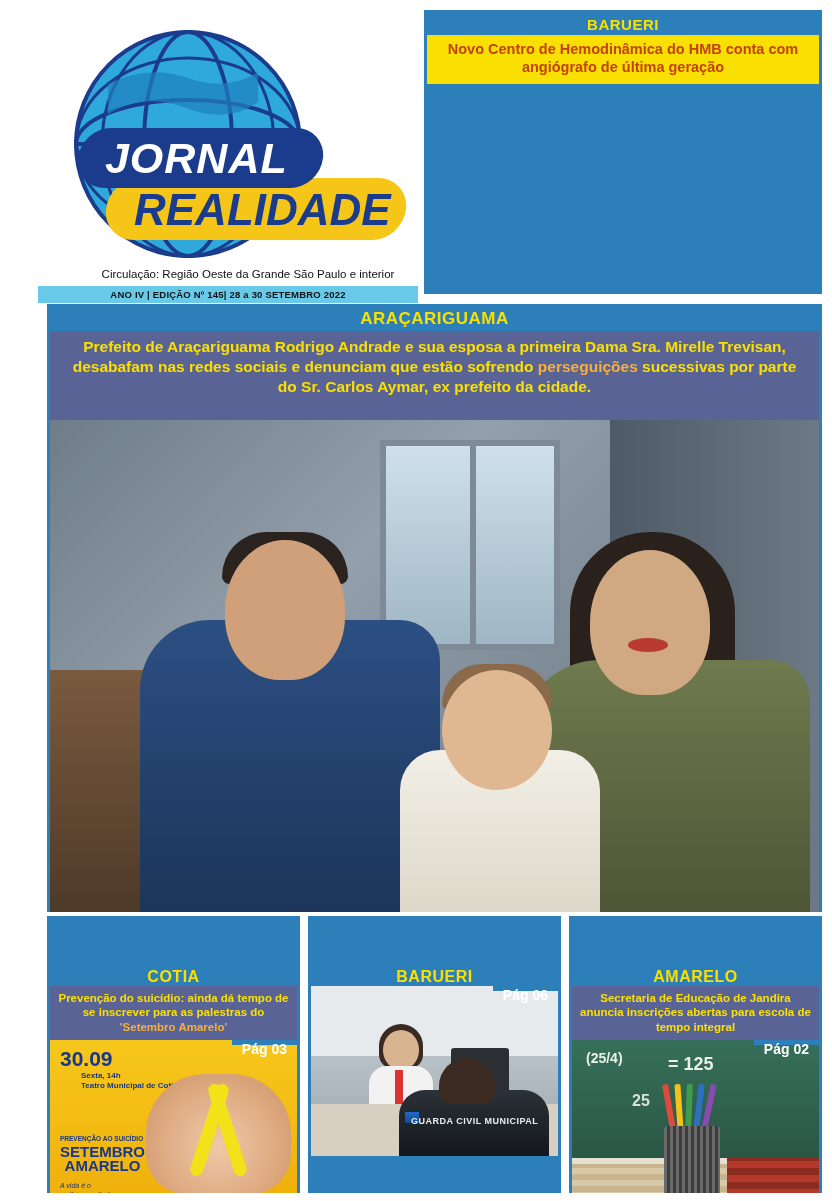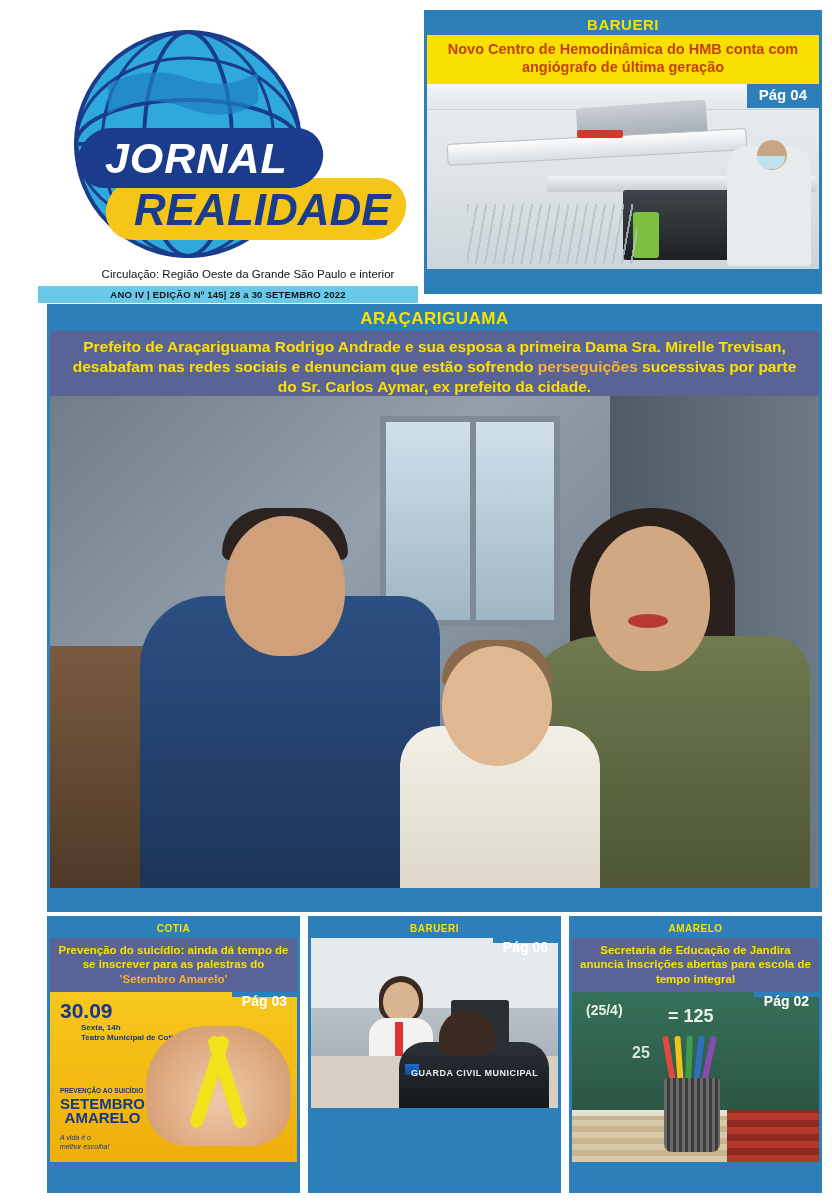--- a/index.html
+++ b/index.html
@@ -229,21 +229,21 @@
     padding: 3px;
   }
   .main .kicker { height: 24px; font-size: 17px; }
   .main-lead {
     background: #5a6396;
     color: #f9e000;
     font-weight: bold;
     font-size: 15.5px;
     line-height: 1.28;
     text-align: center;
-    padding: 6px 16px 0 16px;
+    padding: 6px 16px 24px 16px;
   }
   .main-lead em { color: #f6b03a; font-style: normal; }
   .photo-main {
     position: relative;
     width: 100%;
     height: 492px;
     overflow: hidden;
     background: linear-gradient(#9aa3ad, #6f7a85);
   }
   
@@ -323,21 +323,21 @@
     display: flex;
     gap: 8px;
   }
   .col {
     width: 253px;
     background: #2c7fb8;
     padding: 3px;
     position: relative;
     overflow: hidden;
   }
-  .col .kicker { height: 19px; font-size: 10px; }
+  .col .kicker { height: 19px; font-size: 16px; margin-top: 48px; }
   .col-lead {
     background: #5a6396;
     color: #f9e000;
     font-size: 11.5px;
     font-weight: bold;
     text-align: center;
     line-height: 1.25;
     padding: 5px 8px 6px 8px;
   }
   .col-lead em { color: #f6b03a; font-style: normal; }
@@ -455,34 +455,20 @@
     </div>
 
     <div class="circ">Circulação: Região Oeste da Grande São Paulo e interior</div>
   </div>
 
   <div class="editionbar">ANO IV | EDIÇÃO Nº 145| 28 a 30 SETEMBRO 2022</div>
 
   <div class="topright">
     <div class="kicker">BARUERI</div>
     <div class="yellowbox">Novo Centro de Hemodinâmica do HMB conta com angiógrafo de última geração</div>
-    <div class="photo photo-hemo">
-      <div class="hemo-ceiling"></div>
-      <div class="hemo-arm2"></div>
-      <div class="hemo-arm"></div>
-      <div class="hemo-red"></div>
-      <div class="hemo-table"></div>
-      <div class="hemo-pedestal"></div>
-      <div class="hemo-green"></div>
-      <div class="hemo-cables"></div>
-      <div class="hemo-tech"></div>
-      <div class="hemo-tech-head"></div>
-      <div class="hemo-tech-mask"></div>
-      <div class="pagtag" style="right:0; top:0;">Pág 04</div>
-    </div>
   </div>
 
   <div class="main">
     <div class="kicker">ARAÇARIGUAMA</div>
     <div class="main-lead">
       <span>Prefeito de Araçariguama Rodrigo Andrade e sua esposa a primeira Dama Sra. Mirelle Trevisan, desabafam nas redes sociais e denunciam que estão sofrendo </span><em>perseguições</em><span> sucessivas por parte do Sr. Carlos Aymar, ex prefeito da cidade.</span>
     </div>
     <div class="photo photo-main">
       <div class="room-wall"></div>
       <div class="room-window"></div>

